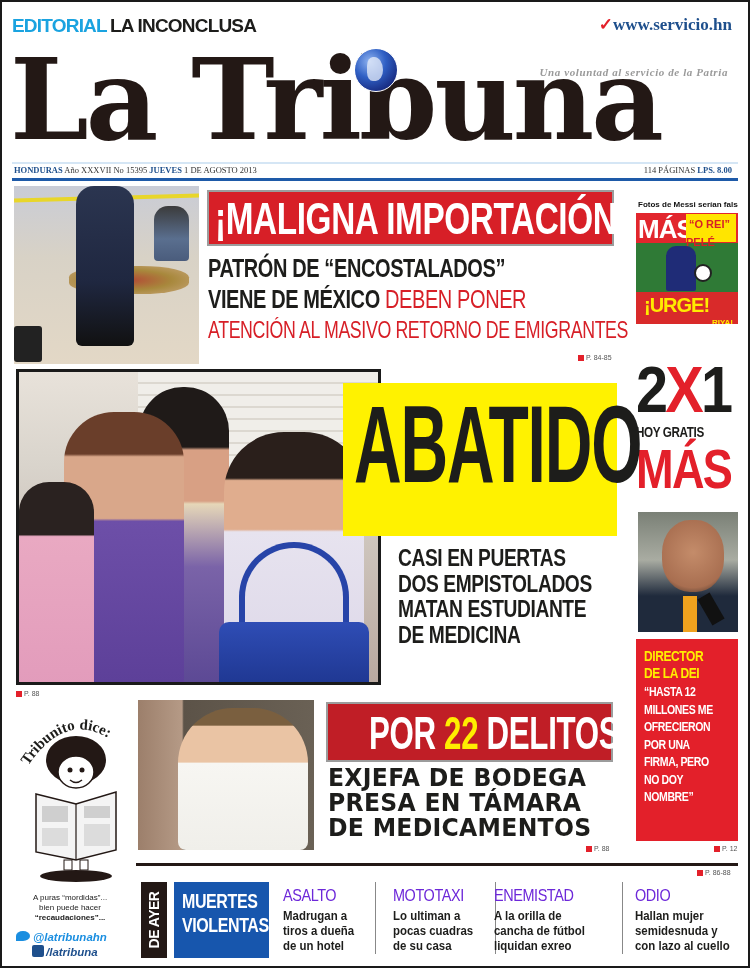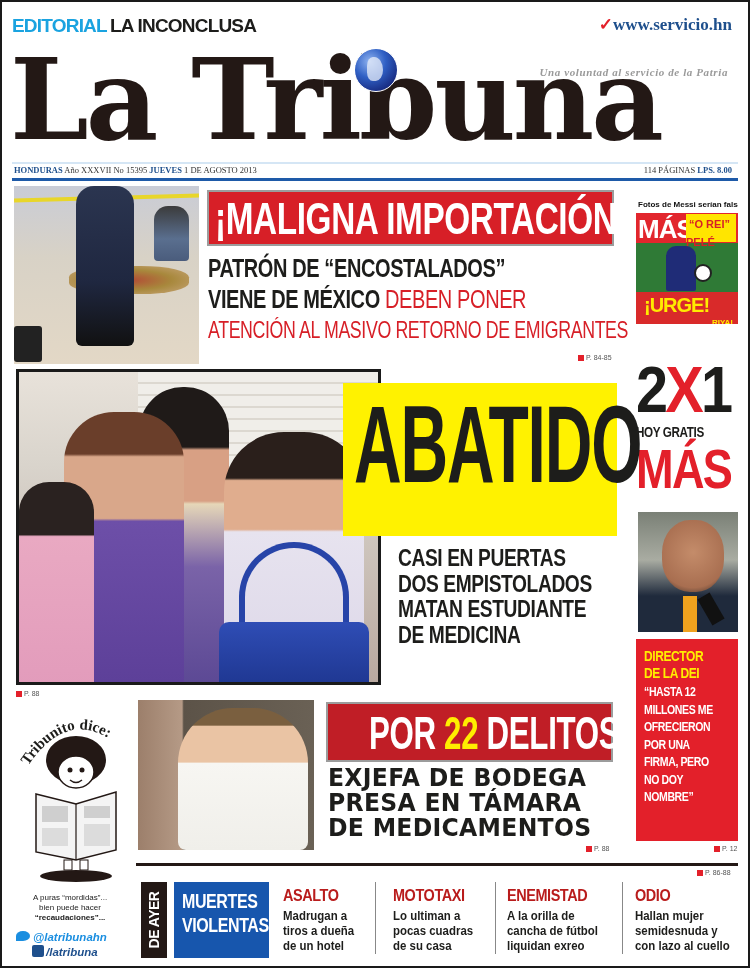--- a/index.html
+++ b/index.html
@@ -97,21 +97,21 @@
   .social { left: 14px; top: 928px; font-size: 11.5px; font-weight: bold; color: #1a8ee0; line-height: 15px; font-style: italic; }
   .social .fb { color: #1e4f8c; }
 
   
   .rule-dark { left: 134px; top: 861px; width: 602px; height: 3px; background: #231815; }
   .de-ayer { left: 139px; top: 880px; width: 26px; height: 76px; background: #231815; }
   .de-ayer span { position: absolute; left: 50%; top: 50%; transform: translate(-50%, -50%) rotate(-90deg); color: #fff; font-size: 14px; white-space: nowrap; }
   .muertes-box { left: 172px; top: 880px; width: 95px; height: 76px; background: #1756ad; }
   .muertes { left: 180px; top: 887px; font-size: 20px; color: #fff; line-height: 24px; }
   .news-col { top: 884px; }
-  .news-col .kicker { font-size: 17px; color: #b91c1c; font-weight: bold; letter-spacing: -0.5px; }
+  .news-col .kicker { font-size: 17px; color: #6d28d9; font-weight: normal; letter-spacing: -0.5px; }
   .news-col .body { font-size: 13px; color: #1d1d1b; font-weight: bold; line-height: 15px; margin-top: 2px; }
   .divider { top: 880px; width: 1px; height: 72px; background: #888; }
 </style>
 </head>
 <body>
 
 <div class="page">
 
   <div class="abs editorial">EDITORIAL</div>
   <div class="abs inconclusa">LA INCONCLUSA</div>
@@ -268,21 +268,21 @@
   <div class="abs divider" style="left:373px;"></div>
   <div class="abs news-col" style="left:391px;">
     <div class="kicker"><span class="narrow" style="transform:scaleX(0.85)">MOTOTAXI</span></div>
     <div class="body">
       <div><span class="narrow" style="transform:scaleX(0.88)">Lo ultiman a</span></div>
       <div><span class="narrow" style="transform:scaleX(0.88)">pocas cuadras</span></div>
       <div><span class="narrow" style="transform:scaleX(0.88)">de su casa</span></div>
     </div>
   </div>
   <div class="abs divider" style="left:493px;"></div>
-  <div class="abs news-col" style="left:505px;">
+  <div class="abs news-col" style="left:492px;">
     <div class="kicker"><span class="narrow" style="transform:scaleX(0.85)">ENEMISTAD</span></div>
     <div class="body">
       <div><span class="narrow" style="transform:scaleX(0.88)">A la orilla de</span></div>
       <div><span class="narrow" style="transform:scaleX(0.88)">cancha de fútbol</span></div>
       <div><span class="narrow" style="transform:scaleX(0.88)">liquidan exreo</span></div>
     </div>
   </div>
   <div class="abs divider" style="left:620px;"></div>
   <div class="abs news-col" style="left:633px;">
     <div class="kicker"><span class="narrow" style="transform:scaleX(0.85)">ODIO</span></div>

